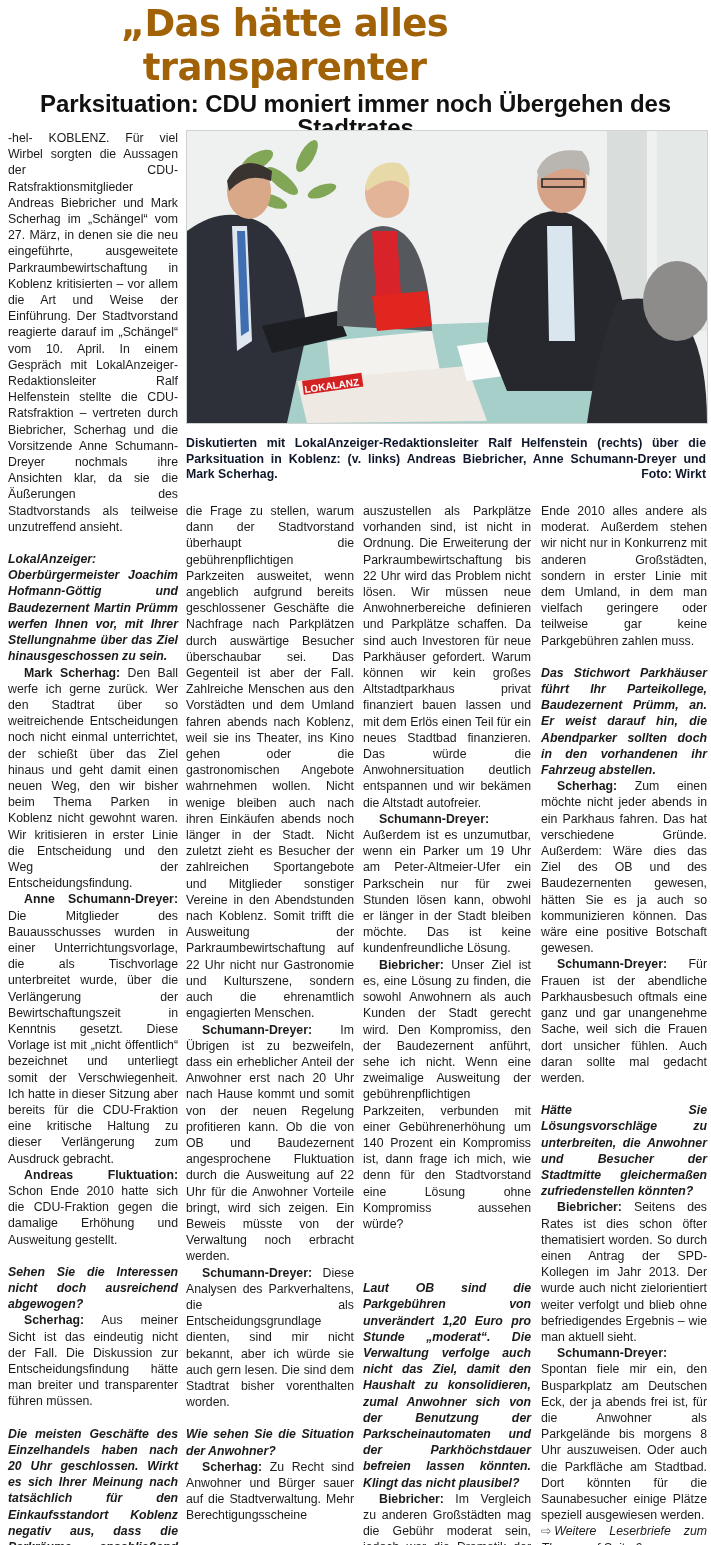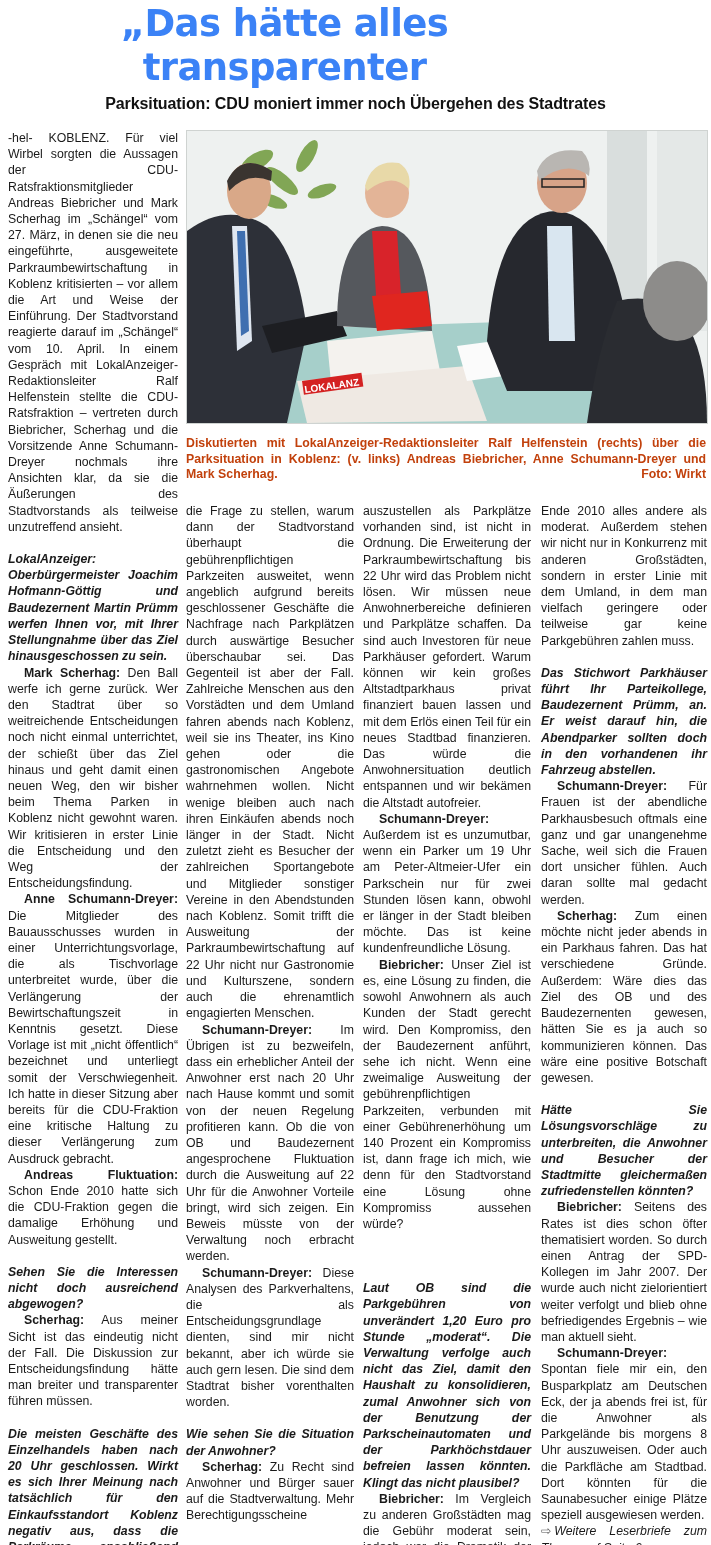--- a/index.html
+++ b/index.html
@@ -3,26 +3,26 @@
 <meta charset="utf-8">
 <style>
   html, body { margin: 0; padding: 0; background: #ffffff; }
   body {
     width: 711px; height: 1545px; overflow: hidden; position: relative;
     color: #1a1a1a; font-family: "Liberation Sans", sans-serif;
   }
   .headline {
     position: absolute; left: 0; top: 2px; width: 569px; text-align: center;
     font-family: "DejaVu Sans", sans-serif; font-weight: bold;
-    font-size: 37px; line-height: 44px; letter-spacing: -0.6px; color: #3b82f6;
+    font-size: 37px; line-height: 44px; letter-spacing: -0.6px; color: #a16207;
   }
   .subhead {
     position: absolute; left: 0; top: 92px; width: 711px; text-align: center;
     font-family: "Liberation Sans", sans-serif; font-weight: bold;
-    font-size: 16px; line-height: 24px; color: #111; letter-spacing: -0.1px;
+    font-size: 24px; line-height: 24px; color: #111; letter-spacing: -0.1px;
   }
   .col {
     position: absolute; font-size: 12.3px; line-height: 16.2px;
     text-align: justify; hyphens: manual;
     font-family: "Liberation Sans", sans-serif; color: #1a1a1a;
   }
   .col p { margin: 0; }
   .col .q { font-style: italic; font-weight: bold; margin-top: 16px; }
   .col .first { margin-top: 0; }
   .col .sp { font-weight: bold; padding-left: 16px; }
@@ -30,21 +30,21 @@
   #col2 { left: 186px; top: 503px; width: 168px; }
   #col3 { left: 363px; top: 503px; width: 168px; }
   #col4 { left: 541px; top: 503px; width: 166px; }
   .photo {
     position: absolute; left: 186px; top: 130px; width: 520px; height: 292px;
     background: #e8ecea; overflow: hidden; border: 1px solid #cfd3d1;
   }
   .caption {
     position: absolute; left: 186px; top: 436px; width: 520px;
     font-size: 12.3px; line-height: 15.5px; font-weight: bold; text-align: justify;
-    color: #c2410c;
+    color: #0f172a;
   }
   .caption .credit { float: right; }
   .more { margin-top: 16px; font-style: italic; }
   .more .arrow { font-style: normal; color: #555; margin-right: 3px; }
 </style>
 </head>
 <body>
 
 <div class="headline">
   <div>„Das hätte alles transparenter</div>
@@ -128,19 +128,19 @@
   <p class="first">auszustellen als Parkplätze vorhanden sind, ist nicht in Ordnung. Die Erweiterung der Parkraumbewirtschaftung bis 22 Uhr wird das Problem nicht lösen. Wir müssen neue Anwohnerbereiche definieren und Parkplätze schaffen. Da sind auch Investoren für neue Parkhäuser gefordert. Warum können wir kein großes Altstadtparkhaus privat finanziert bauen lassen und mit dem Erlös einen Teil für ein neues Stadtbad finanzieren. Das würde die Anwohnersituation deutlich entspannen und wir bekämen die Altstadt autofreier.</p>
   <p><span class="sp">Schumann-Dreyer:</span><span> Außerdem ist es unzumutbar, wenn ein Parker um 19 Uhr am Peter-Altmeier-Ufer ein Parkschein nur für zwei Stunden lösen kann, obwohl er länger in der Stadt bleiben möchte. Das ist keine kundenfreundliche Lösung.</span></p>
   <p><span class="sp">Biebricher:</span><span> Unser Ziel ist es, eine Lösung zu finden, die sowohl Anwohnern als auch Kunden der Stadt gerecht wird. Den Kompromiss, den der Baudezernent anführt, sehe ich nicht. Wenn eine zweimalige Ausweitung der gebührenpflichtigen Parkzeiten, verbunden mit einer Gebührenerhöhung um 140 Prozent ein Kompromiss ist, dann frage ich mich, wie denn für den Stadtvorstand eine Lösung ohne Kompromiss aussehen würde?</span></p>
   <p class="q" style="margin-top:48px">Laut OB sind die Parkgebühren von unverändert 1,20 Euro pro Stunde „moderat“. Die Verwaltung verfolge auch nicht das Ziel, damit den Haushalt zu konsolidieren, zumal Anwohner sich von der Benutzung der Parkscheinautomaten und der Parkhöchstdauer befreien lassen könnten. Klingt das nicht plausibel?</p>
   <p><span class="sp">Biebricher:</span><span> Im Vergleich zu anderen Großstädten mag die Gebühr moderat sein, jedoch war die Dramatik der Erhöhung um 140 Prozent</span></p>
 </div>
 
 <div class="col" id="col4">
   <p class="first">Ende 2010 alles andere als moderat. Außerdem stehen wir nicht nur in Konkurrenz mit anderen Großstädten, sondern in erster Linie mit dem Umland, in dem man vielfach geringere oder teilweise gar keine Parkgebühren zahlen muss.</p>
   <p class="q">Das Stichwort Parkhäuser führt Ihr Parteikollege, Baudezernent Prümm, an. Er weist darauf hin, die Abendparker sollten doch in den vorhandenen ihr Fahrzeug abstellen.</p>
+  <p><span class="sp">Scherhag:</span><span> Zum einen möchte nicht jeder abends in ein Parkhaus fahren. Das hat verschiedene Gründe. Außerdem: Wäre dies das Ziel des OB und des Baudezernenten gewesen, hätten Sie es ja auch so kommunizieren können. Das wäre eine positive Botschaft gewesen.</span></p>
   <p><span class="sp">Schumann-Dreyer:</span><span> Für Frauen ist der abendliche Parkhausbesuch oftmals eine ganz und gar unangenehme Sache, weil sich die Frauen dort unsicher fühlen. Auch daran sollte mal gedacht werden.</span></p>
-  <p><span class="sp">Scherhag:</span><span> Zum einen möchte nicht jeder abends in ein Parkhaus fahren. Das hat verschiedene Gründe. Außerdem: Wäre dies das Ziel des OB und des Baudezernenten gewesen, hätten Sie es ja auch so kommunizieren können. Das wäre eine positive Botschaft gewesen.</span></p>
   <p class="q">Hätte Sie Lösungsvorschläge zu unterbreiten, die Anwohner und Besucher der Stadtmitte gleichermaßen zufriedenstellen könnten?</p>
-  <p><span class="sp">Biebricher:</span><span> Seitens des Rates ist dies schon öfter thematisiert worden. So durch einen Antrag der SPD-Kollegen im Jahr 2007. Der wurde auch nicht zielorientiert weiter verfolgt und blieb ohne befriedigendes Ergebnis – wie man aktuell sieht.</span></p>
+  <p><span class="sp">Biebricher:</span><span> Seitens des Rates ist dies schon öfter thematisiert worden. So durch einen Antrag der SPD-Kollegen im Jahr 2013. Der wurde auch nicht zielorientiert weiter verfolgt und blieb ohne befriedigendes Ergebnis – wie man aktuell sieht.</span></p>
   <p><span class="sp">Schumann-Dreyer:</span><span> Spontan fiele mir ein, den Busparkplatz am Deutschen Eck, der ja abends frei ist, für die Anwohner als Parkgelände bis morgens 8 Uhr auszuweisen. Oder auch die Parkfläche am Stadtbad. Dort könnten für die Saunabesucher einige Plätze speziell ausgewiesen werden.</span></p>
   <p class="more"><span class="arrow">⇨</span><span>Weitere Leserbriefe zum Thema auf Seite 6</span></p>
 </div>
 
 </body></html>

